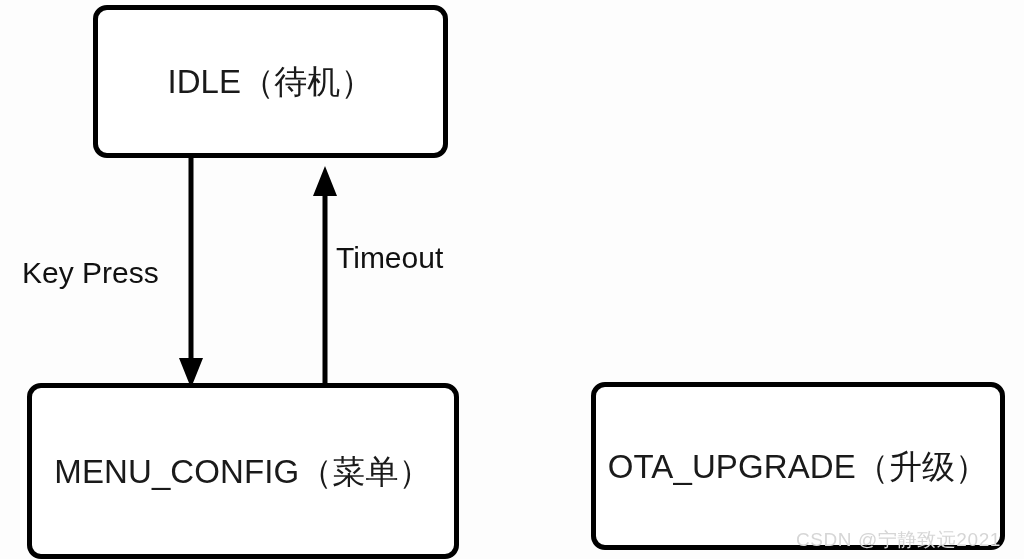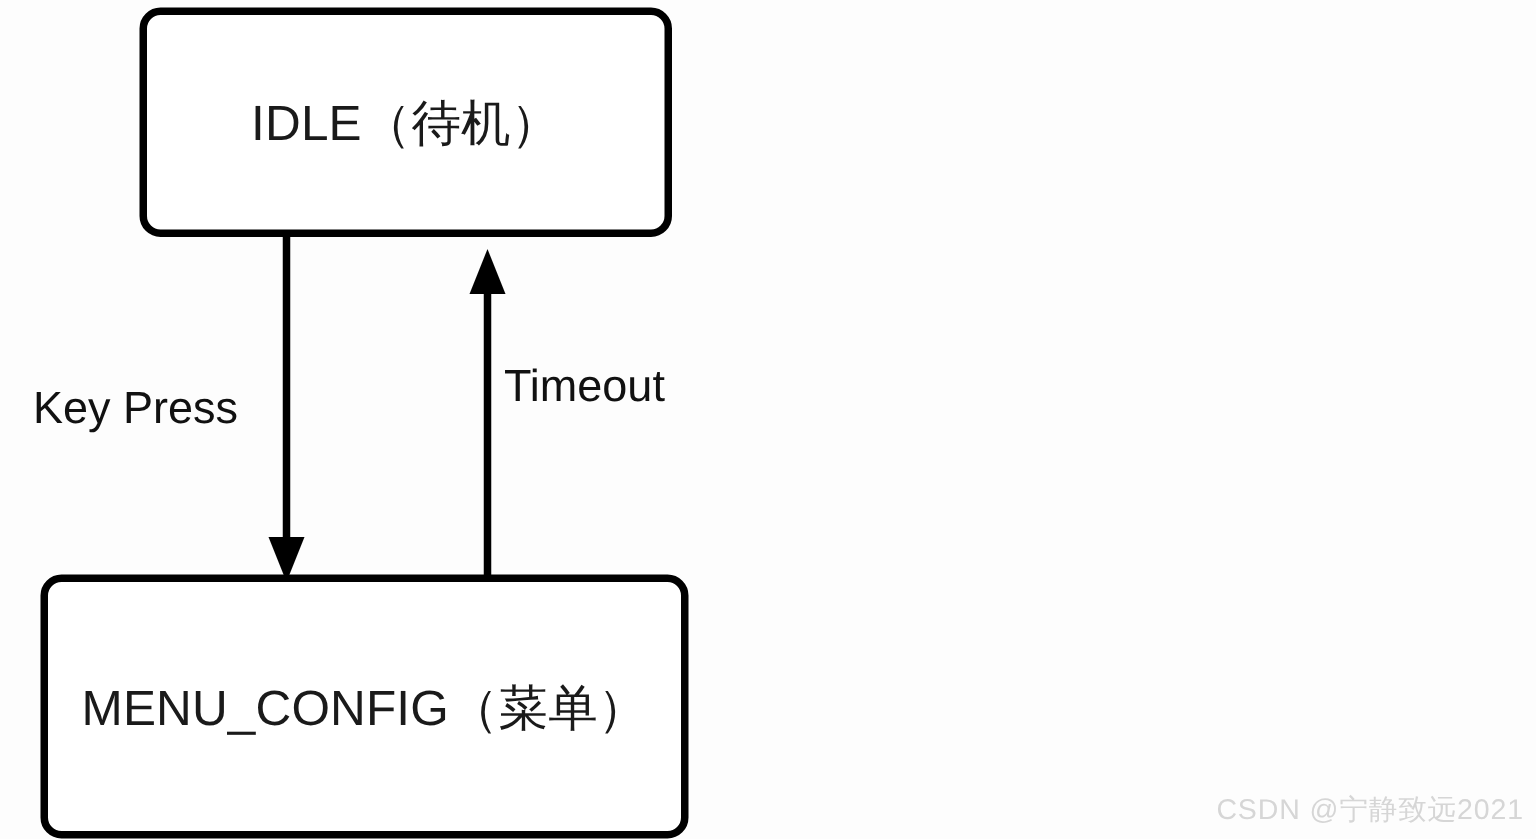--- a/index.html
+++ b/index.html
@@ -97,21 +97,21 @@
     top: 258px;
   }
   #label-timeout {
     left: 336px;
     top: 243px;
   }
 
   
   #watermark {
     position: absolute;
-    right: 8px;
+    right: 23px;
     bottom: 6px;
     font-size: 19px;
     color: #d6d6d6;
     letter-spacing: 0.6px;
     white-space: nowrap;
     z-index: 5;
     user-select: none;
   }
 </style>
 </head>
@@ -120,20 +120,23 @@
 <div id="canvas">
 
   <div class="state-node" id="node-idle">
     <span class="state-label">IDLE（待机）</span>
   </div>
 
   <div class="state-node" id="node-menu-config">
     <span class="state-label">MENU_CONFIG（菜单）</span>
   </div>
 
+  <div class="state-node" id="node-ota-upgrade">
+    <span class="state-label">OTA_UPGRADE（升级）</span>
+  </div>
 
   <div class="edge" id="edge-key-press">
     <svg width="62" height="240" viewBox="0 0 62 240">
       <line x1="31" y1="0" x2="31" y2="222" stroke="#000000" stroke-width="5"></line>
       <polygon points="31,238 19,208 43,208" fill="#000000"></polygon>
     </svg>
   </div>
 
   <div class="edge" id="edge-timeout">
     <svg width="62" height="232" viewBox="0 0 62 232">

